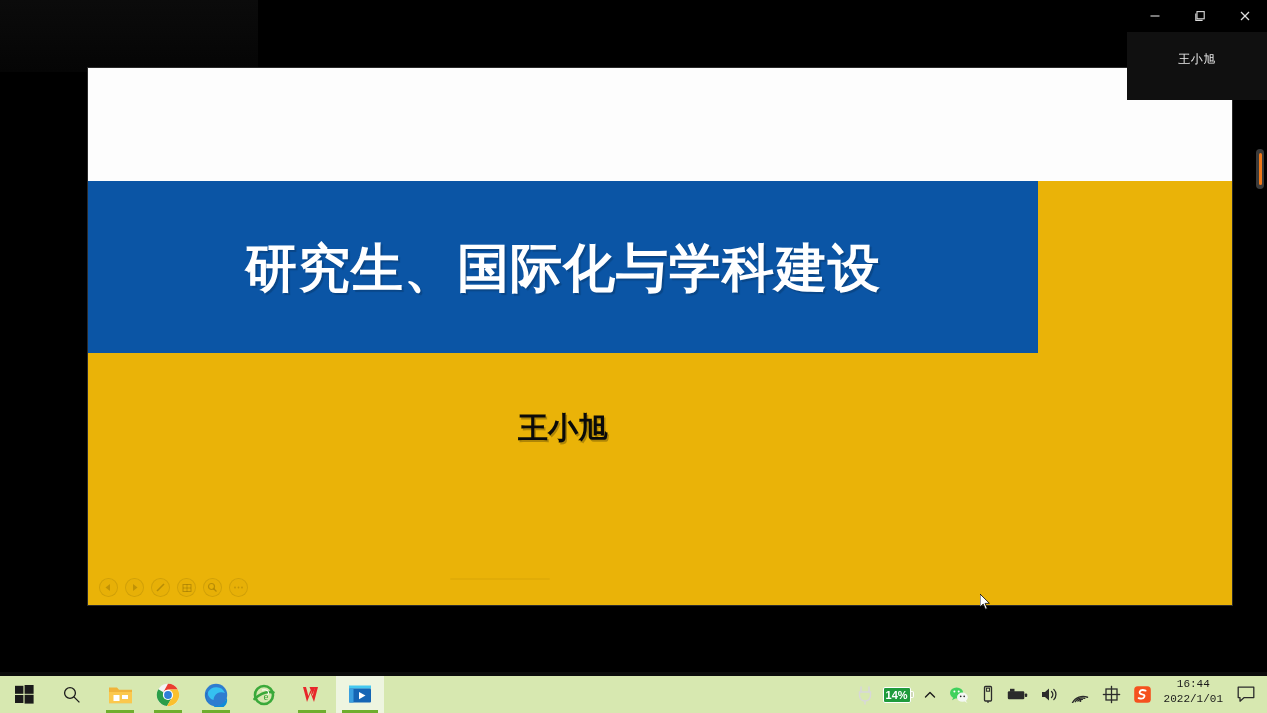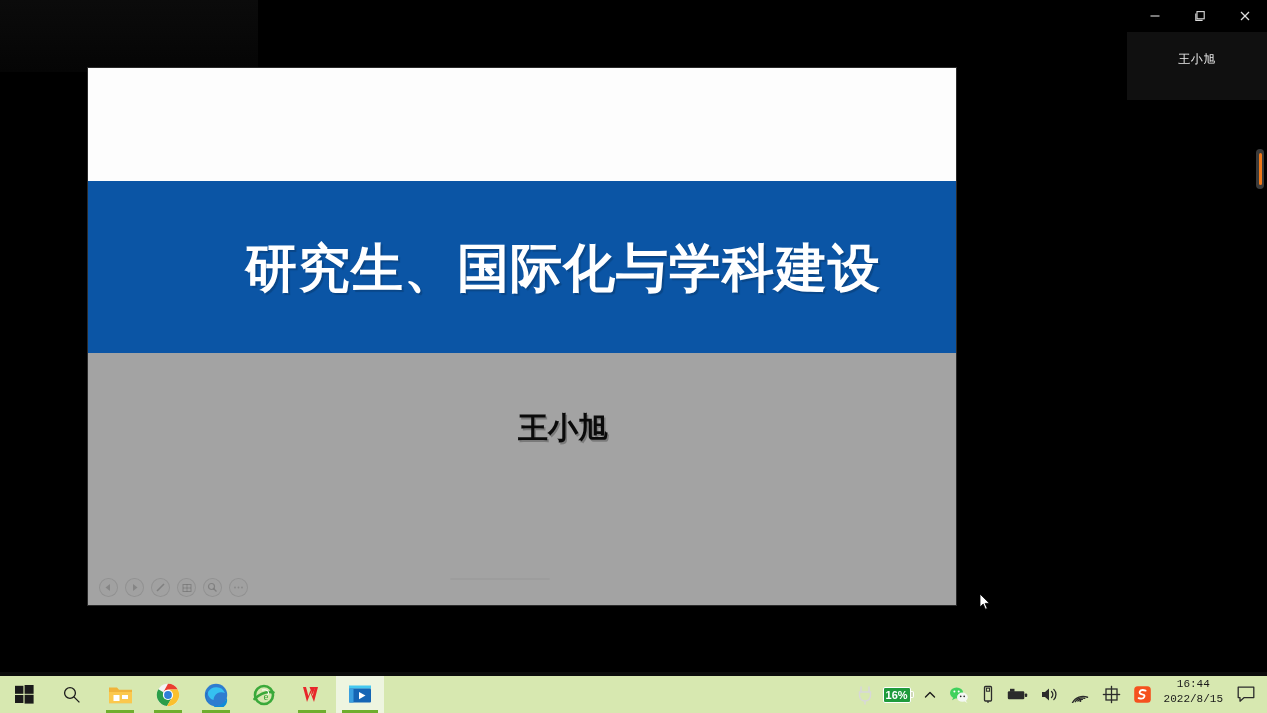--- a/index.html
+++ b/index.html
@@ -25,22 +25,22 @@
   .top-shade {
     position: absolute; left: 0; top: 0;
     width: 258px; height: 72px;
     background: linear-gradient(180deg, #0b0b0b 0%, #050505 100%);
   }
 
   
   #slide {
     position: absolute;
     left: 88px; top: 68px;
-    width: 868px; height: 537px;
-    background: #a3a3a3;
+    width: 1144px; height: 537px;
+    background: #eab308;
     box-shadow: 0 0 0 1px #2a2a2a;
     overflow: hidden;
   }
   #slide-top-white {
     position: absolute; left: 0; top: 0;
     width: 100%; height: 113px;
     background: #fdfdfd;
   }
   #title-banner {
     position: absolute;
@@ -434,21 +434,21 @@
 
       <div class="tray-item">
         <svg width="17" height="20" viewBox="0 0 17 20">
           <path d="M4 2 v5 M12 2 v5" stroke="#d8d8d8" stroke-width="1.6" stroke-linecap="round"></path>
           <path d="M2.5 7 h11 v3.5 a5.5 5.5 0 0 1 -11 0 z" fill="none" stroke="#d8d8d8" stroke-width="1.4"></path>
           <path d="M8 16 v3" stroke="#d8d8d8" stroke-width="1.5" stroke-linecap="round"></path>
         </svg>
       </div>
 
       <div class="tray-item" style="padding:0 3px;">
-        <span id="battery-pct">16%</span>
+        <span id="battery-pct">14%</span>
         <span style="display:inline-block;width:3px;height:7px;background:#cfd9b8;border:1.5px solid #ffffff;border-left:0;border-radius:0 2px 2px 0;"></span>
       </div>
 
       <div class="tray-item">
         <svg width="14" height="14" viewBox="0 0 14 14">
           <polyline points="2.5,9 7,4.5 11.5,9" fill="none" stroke="#1b1b1b" stroke-width="1.4" stroke-linecap="round" stroke-linejoin="round"></polyline>
         </svg>
       </div>
 
       <div class="tray-item">
@@ -509,21 +509,21 @@
 
       <div class="tray-item">
         <svg width="19" height="19" viewBox="0 0 19 19">
           <rect x="1.2" y="1.2" width="16.6" height="16.6" rx="3.5" fill="#f5511e"></rect>
           <path d="M12.6 5.6 q-4.6 -1.6 -5.8 1.1 q-0.9 2.1 2.3 2.6 q3.2 0.5 2.2 2.6 q-1.2 2.6 -5.7 1.2" fill="none" stroke="#ffffff" stroke-width="1.8" stroke-linecap="round"></path>
         </svg>
       </div>
 
       <div id="clock">
         <span>16:44</span>
-        <span>2022/8/15</span>
+        <span>2022/1/01</span>
       </div>
 
       <div id="notification-btn">
         <svg width="18" height="17" viewBox="0 0 18 17">
           <path d="M1.2 1.2 h15.6 v10.4 h-9.6 l-4.2 3.6 v-3.6 h-1.8 z" fill="none" stroke="#2b2b2b" stroke-width="1.3" stroke-linejoin="round"></path>
         </svg>
       </div>
     </div>
   </div>
 

